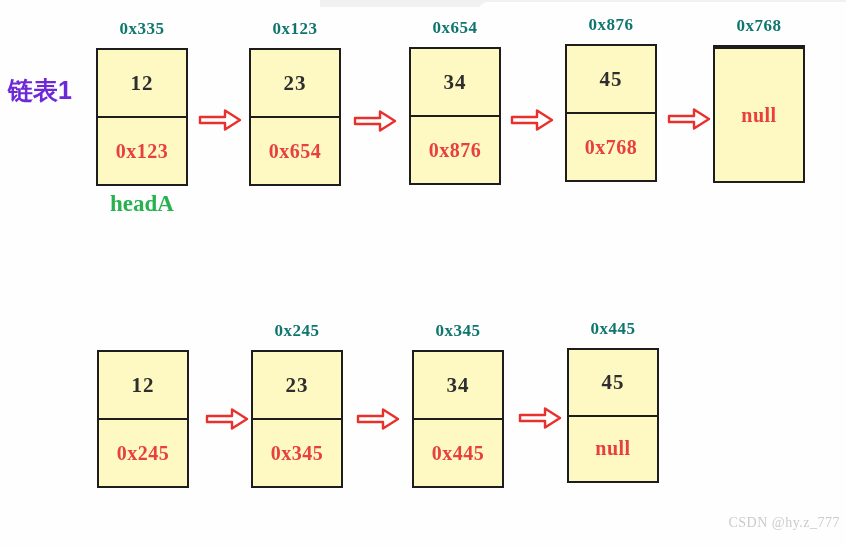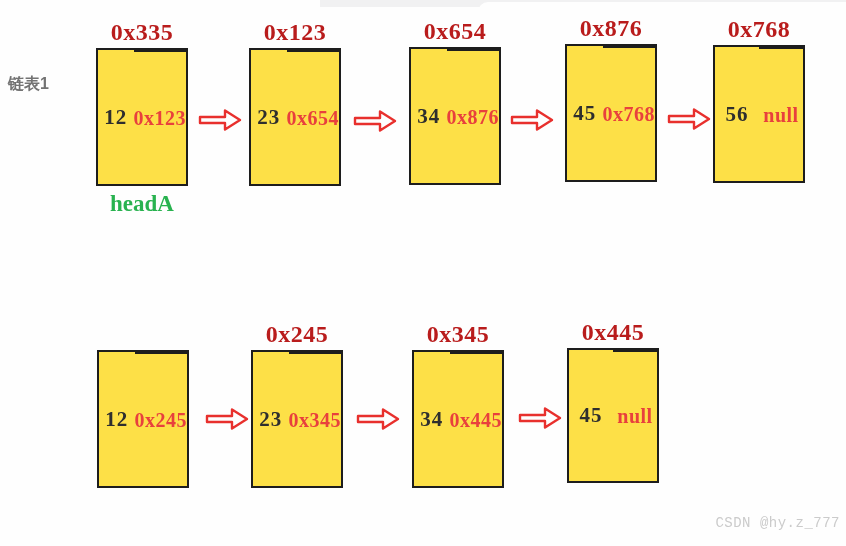--- a/index.html
+++ b/index.html
@@ -24,32 +24,32 @@
     position: absolute;
     width: 92px;
     height: 138px;
   }
   .node .addr-label {
     position: absolute;
     top: -29px;
     left: -10px;
     width: 112px;
     text-align: center;
-    color: #b91c1c;
-    font-size: 24px;
+    color: #0f766e;
+    font-size: 17px;
     font-weight: 700;
     letter-spacing: 0.5px;
   }
   .node .box {
     position: absolute;
     inset: 0;
     border: 2.5px solid #1d1d1d;
-    background: #fde047;
+    background: #fef9c3;
     display: flex;
-    flex-direction: row;
+    flex-direction: column;
   }
   .node .cell {
     flex: 1;
     display: flex;
     align-items: center;
     justify-content: center;
   }
   .node .cell.value {
     color: #2e2e2e;
     font-size: 21px;
@@ -68,37 +68,37 @@
     bottom: -31px;
     left: -10px;
     width: 112px;
     text-align: center;
     color: #28b24f;
     font-size: 23px;
     font-weight: 700;
   }
   .list-label {
     position: absolute;
-    color: #737373;
-    font-size: 16px;
+    color: #6d28d9;
+    font-size: 25px;
     font-weight: 600;
     font-family: "Liberation Sans", "DejaVu Sans", sans-serif;
   }
   .arrow {
     position: absolute;
     width: 44px;
     height: 26px;
   }
   .watermark {
     position: absolute;
     right: 6px;
     top: 515px;
     color: #cbcbcb;
     font-size: 14px;
-    font-family: Liberation Mono, monospace;
+    font-family: Liberation Serif, serif;
     letter-spacing: 0.5px;
   }
 </style>
 </head>
 <body>
 
 <div class="canvas">
   <div class="top-strip"></div>
   <div class="top-strip-white"></div>
 
@@ -133,21 +133,20 @@
     <div class="addr-label">0x876</div>
     <div class="box">
       <div class="cell value">45</div>
       <div class="cell next">0x768</div>
     </div>
   </div>
 
   <div class="node" style="left:713px; top:45px;">
     <div class="addr-label">0x768</div>
     <div class="box">
-      <div class="cell value">56</div>
       <div class="cell next">null</div>
     </div>
   </div>
 
   <svg class="arrow" style="left:198px; top:107px;" viewBox="0 0 44 26">
     <path d="M2 10 L27 10 L27 3.5 L42 13 L27 22.5 L27 16 L2 16 Z" fill="#fefefe" stroke="#e8302d" stroke-width="2.4" stroke-linejoin="round"></path>
   </svg>
   <svg class="arrow" style="left:353px; top:108px;" viewBox="0 0 44 26">
     <path d="M2 10 L27 10 L27 3.5 L42 13 L27 22.5 L27 16 L2 16 Z" fill="#fefefe" stroke="#e8302d" stroke-width="2.4" stroke-linejoin="round"></path>
   </svg>

